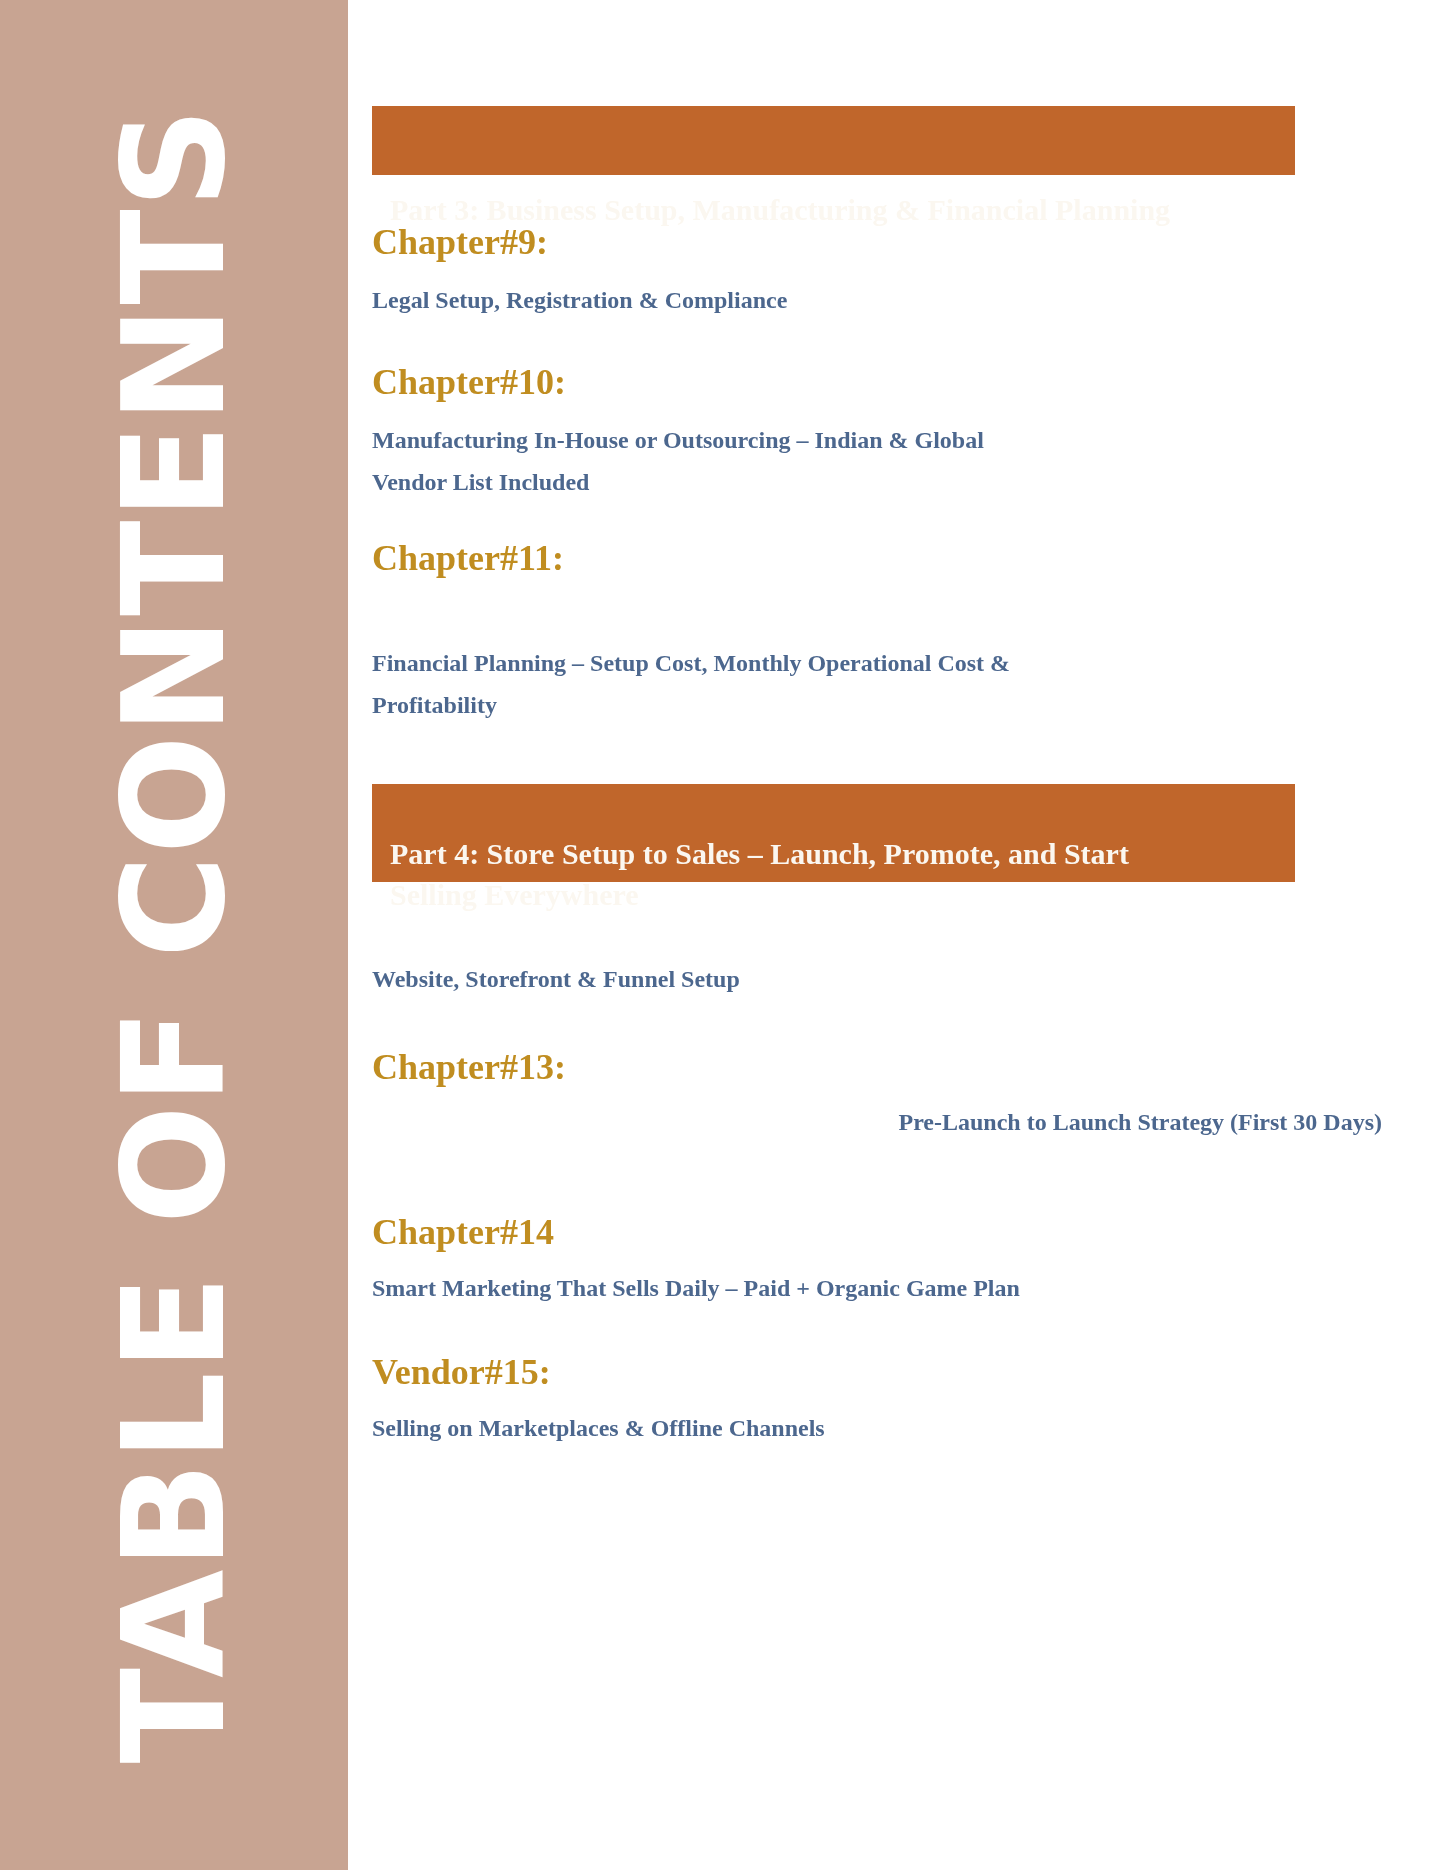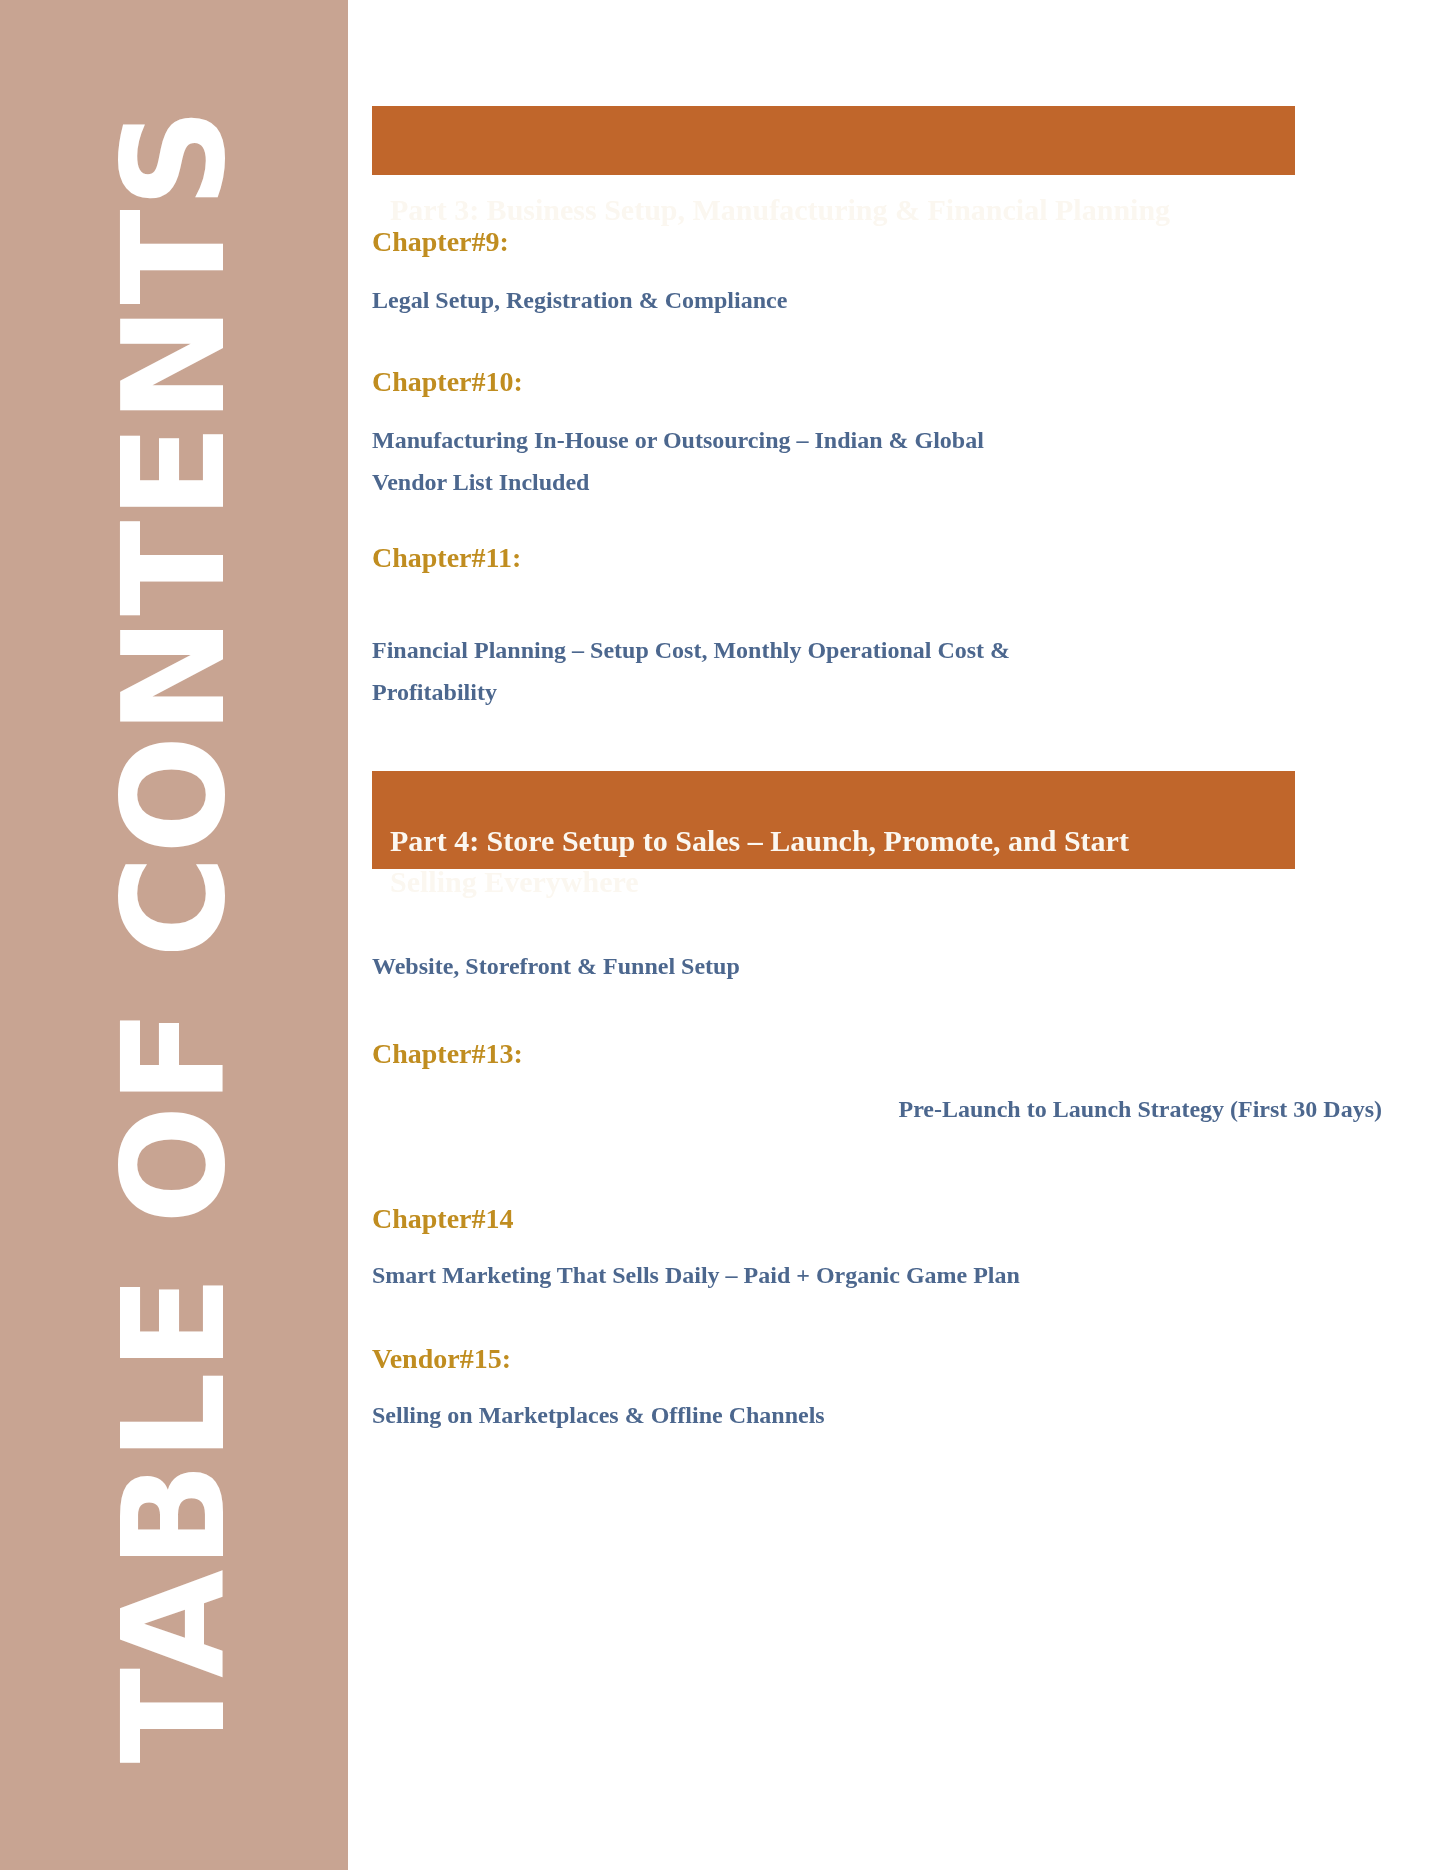--- a/index.html
+++ b/index.html
@@ -62,35 +62,35 @@
   .banner-2 {
     margin-top: 58px;
     height: 98px;
     line-height: 41px;
     padding: 8px 18px;
   }
   .entry { cursor: pointer; }
   .ch-label {
     color: #C08D20;
     font-weight: 700;
-    font-size: 28px;
+    font-size: 36px;
     line-height: 42px;
   }
   .ch-title {
     color: #4C678E;
     font-weight: 700;
     font-size: 24px;
     line-height: 42px;
     max-width: 1010px;
     white-space: pre-line;
   }
   
   .entry-9  { margin-top: 46px; }  .entry-9  .ch-title { margin-top: 16px; }
   .entry-10 { margin-top: 40px; }  .entry-10 .ch-title { margin-top: 16px; }
-  .entry-11 { margin-top: 34px; }  .entry-11 .ch-title { margin-top: 50px; }
+  .entry-11 { margin-top: 34px; }  .entry-11 .ch-title { margin-top: 63px; }
   .entry-12 { margin-top: 76px; }  .entry-12 .ch-title { margin-top: 16px; }
   .entry-13 { margin-top: 46px; }  .entry-13 .ch-title { margin-top: 13px; text-align: right; }
   .entry-14 { margin-top: 68px; }  .entry-14 .ch-title { margin-top: 14px; }
   .entry-15 { margin-top: 42px; }  .entry-15 .ch-title { margin-top: 14px; }
 </style>
 </head>
 <body>
 
 <div class="page">
 

